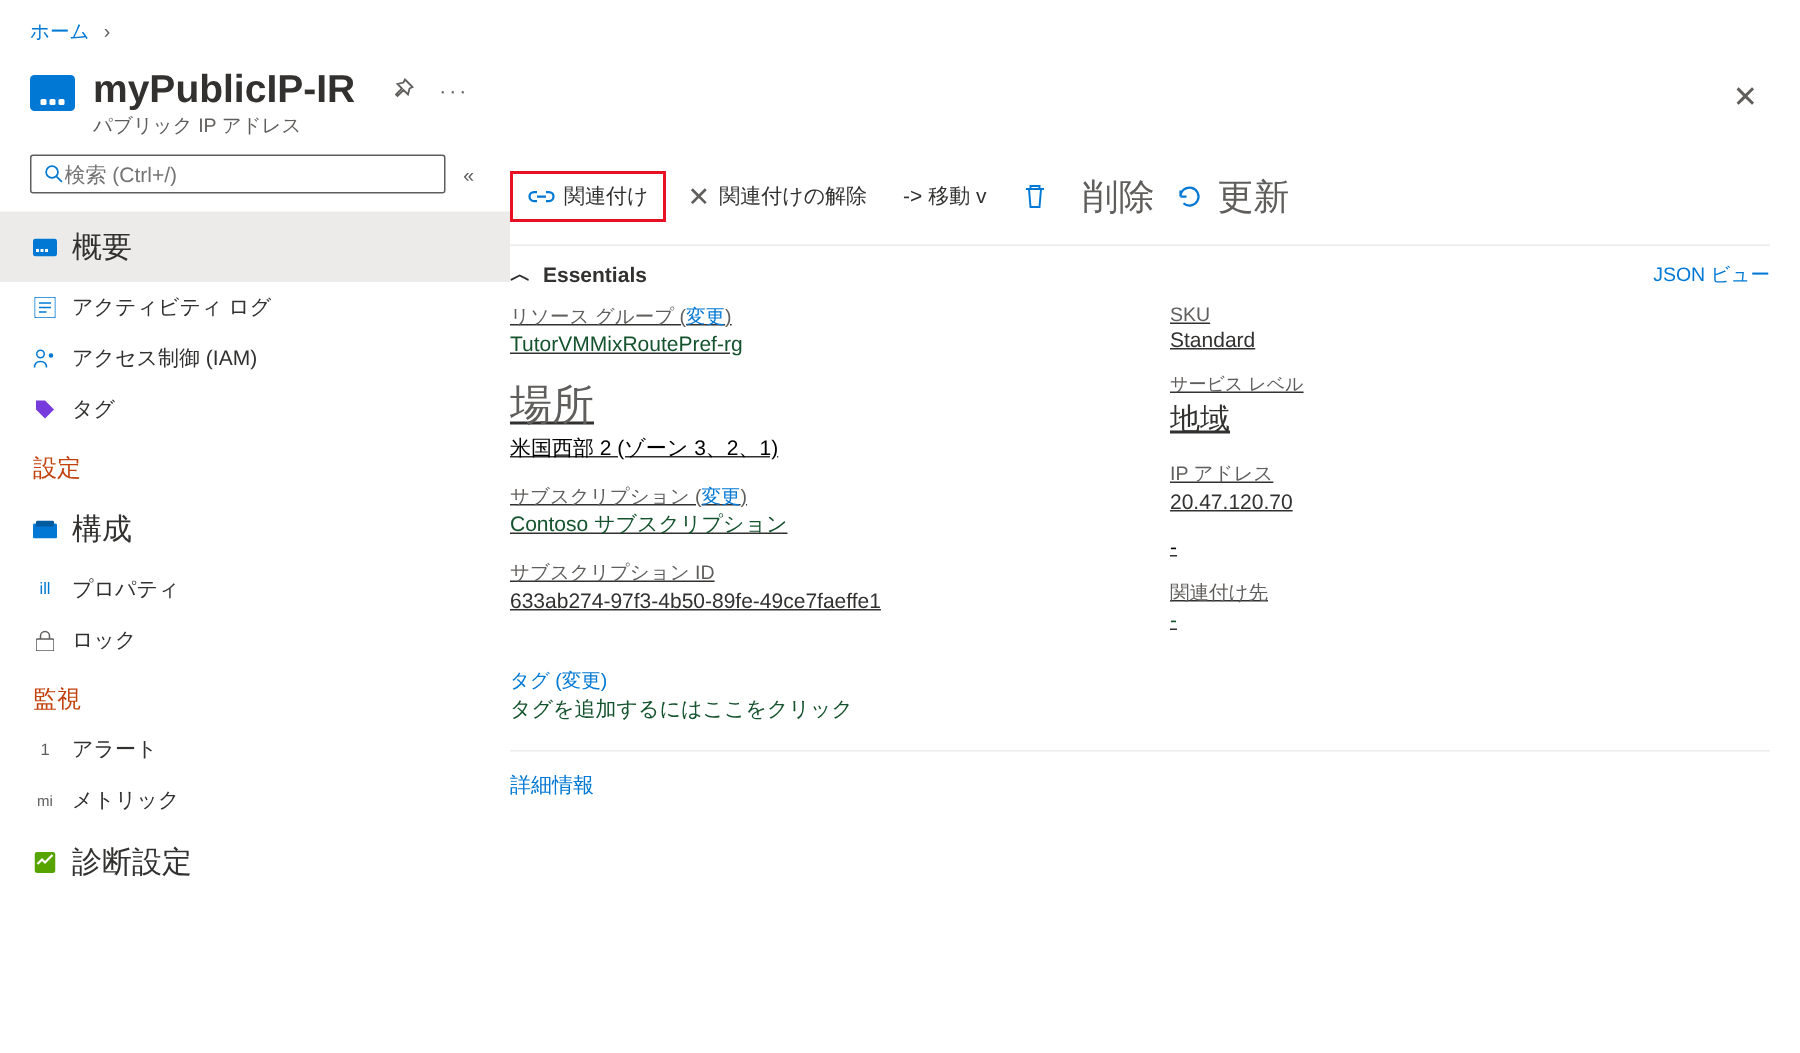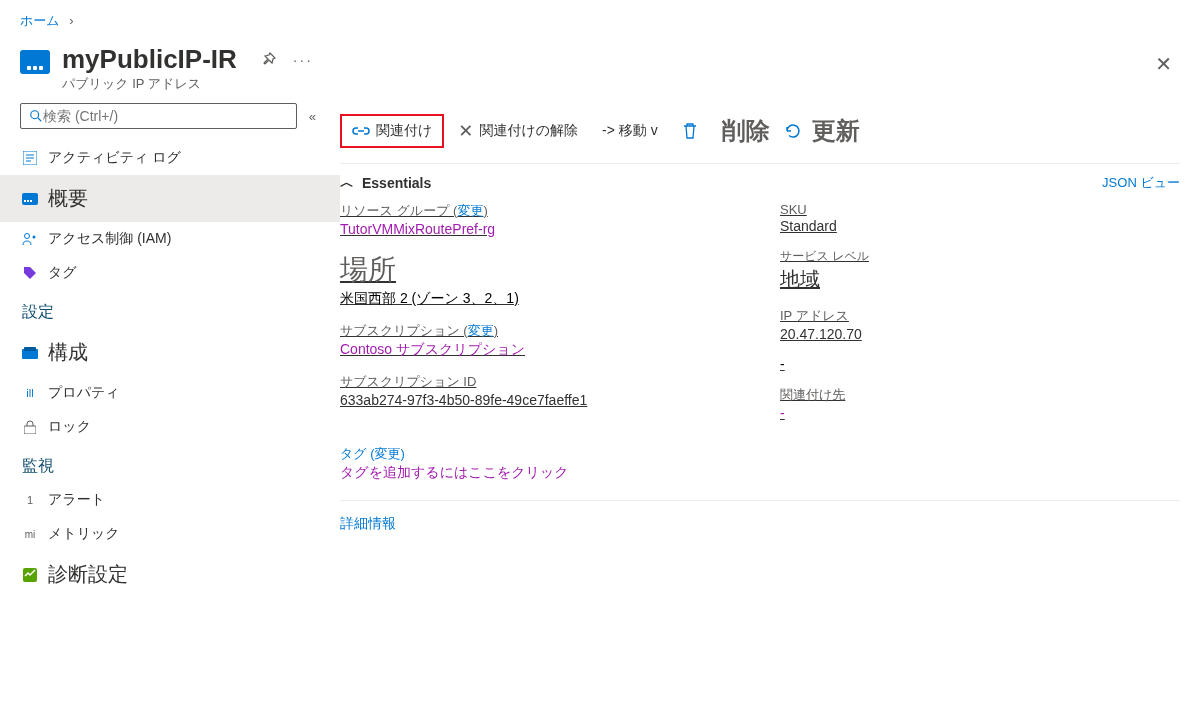--- a/index.html
+++ b/index.html
@@ -22,41 +22,41 @@
     .main-row { display:flex; }
     .sidebar { width: 340px; flex-shrink:0; }
     .search-row { display:flex; align-items:center; padding: 0 20px 12px; gap:8px; }
     .search-box { flex:1; display:flex; align-items:center; border:1px solid #605e5c; border-radius:2px; padding:4px 8px; }
     .search-box input { border:none; outline:none; flex:1; font-size:14px; color:#605e5c; background:transparent; }
     .collapse-btn { color:#605e5c; cursor:pointer; font-size:13px; padding:4px; }
     
     .nav-item { display:flex; align-items:center; gap:10px; padding:8px 22px; cursor:pointer; font-size:14px; }
     .nav-item.active { background:#edebe9; }
     .nav-item .icon { width:16px; height:16px; display:inline-flex; align-items:center; justify-content:center; }
-    .nav-header { padding:12px 22px 6px; font-size:16px; color:#0c4a6e; font-weight:400; }
+    .nav-header { padding:12px 22px 6px; font-size:16px; color:#c2410c; font-weight:400; }
     .nav-item.large { font-size:20px; padding:10px 22px; }
     
     .content { flex:1; padding: 0 20px 20px 0; }
     .toolbar { display:flex; align-items:center; gap:4px; padding:6px 0 10px; border-bottom:1px solid #edebe9; }
     .tb-btn { display:flex; align-items:center; gap:6px; padding:6px 10px; cursor:pointer; font-size:14px;text-align:right; }
     .tb-btn.highlight { border:2px solid #e81123; }
     .tb-btn .bicon { color:#0078d4; }
-    .tb-btn.lg-text { font-size:24px; font-weight:700; color:#605e5c; }
+    .tb-btn.lg-text { font-size:24px; font-weight:400; color:#605e5c; }
     
     .essentials-hdr { display:flex; justify-content:space-between; padding:10px 0; }
     .essentials-hdr .left { display:flex; gap:8px; align-items:center; cursor:pointer; font-weight:600; }
     .essentials-hdr .right { color:#0078d4; font-size:13px; cursor:pointer; }
     
     .essentials-grid { display:flex; gap:40px; }
     .ess-col { flex:1;text-decoration:underline; }
     .ess-row { margin-bottom: 14px; }
     .ess-label { font-size:13px; color:#605e5c; margin-bottom:1px; }
     .ess-label .change { color:#0078d4; cursor:pointer; }
     .ess-value { font-size:14px; color:#323130; }
-    .ess-value.link { color:#a21caf; cursor:pointer; }
+    .ess-value.link { color:#14532d; cursor:pointer; }
     .ess-value.muted { color:#000000; }
     .ess-value.big { font-size:20px; font-weight:400; }
     
     .tags-row { margin-top:10px; }
     .more-info { margin-top:18px; padding-top:14px; border-top:1px solid #edebe9; }
     .more-info a { color:#0078d4; font-size:14px; cursor:pointer; text-decoration:none; }
     
     svg { display:block; }
   </style>
 </head>
@@ -96,41 +96,41 @@
       <div class="search-box">
         <svg width="14" height="14" viewBox="0 0 16 16">
             <circle cx="6.5" cy="6.5" r="4.5" fill="none" stroke="#0078d4" stroke-width="1.3"></circle>
             <line x1="10" y1="10" x2="14" y2="14" stroke="#0078d4" stroke-width="1.3"></line>
           </svg>
         <input placeholder="検索 (Ctrl+/)" style="">
       </div>
       <div class="collapse-btn">«</div>
     </div>
 
+    <div class="nav-item active large">
+      <span class="icon">
+        <svg width="16" height="12" viewBox="0 0 16 12">
+            <rect width="16" height="12" rx="2" fill="#0078d4"></rect>
+            <rect x="2" y="7" width="2" height="2" fill="#fff"></rect>
+            <rect x="5" y="7" width="2" height="2" fill="#fff"></rect>
+            <rect x="8" y="7" width="2" height="2" fill="#fff"></rect>
+          </svg>
+      </span>
+      <span>概要</span>
+    </div>
     <div class="nav-item">
       <span class="icon">
         <svg width="14" height="14" viewBox="0 0 14 14">
             <rect width="14" height="14" rx="1" fill="none" stroke="#0078d4"></rect>
             <line x1="3" y1="4" x2="11" y2="4" stroke="#0078d4"></line>
             <line x1="3" y1="7" x2="11" y2="7" stroke="#0078d4"></line>
             <line x1="3" y1="10" x2="8" y2="10" stroke="#0078d4"></line>
           </svg>
       </span>
       <span>アクティビティ ログ</span>
-    </div>
-    <div class="nav-item active large">
-      <span class="icon">
-        <svg width="16" height="12" viewBox="0 0 16 12">
-            <rect width="16" height="12" rx="2" fill="#0078d4"></rect>
-            <rect x="2" y="7" width="2" height="2" fill="#fff"></rect>
-            <rect x="5" y="7" width="2" height="2" fill="#fff"></rect>
-            <rect x="8" y="7" width="2" height="2" fill="#fff"></rect>
-          </svg>
-      </span>
-      <span>概要</span>
     </div>
     <div class="nav-item">
       <span class="icon">
         <svg width="16" height="14" viewBox="0 0 16 14">
             <circle cx="5" cy="4" r="2.5" fill="none" stroke="#0078d4"></circle>
             <path d="M1 13c0-3 2-4 4-4s4 1 4 4" fill="none" stroke="#0078d4"></path>
             <circle cx="12" cy="5" r="1.5" fill="#0078d4"></circle>
           </svg>
       </span>
       <span>アクセス制御 (IAM)</span>

